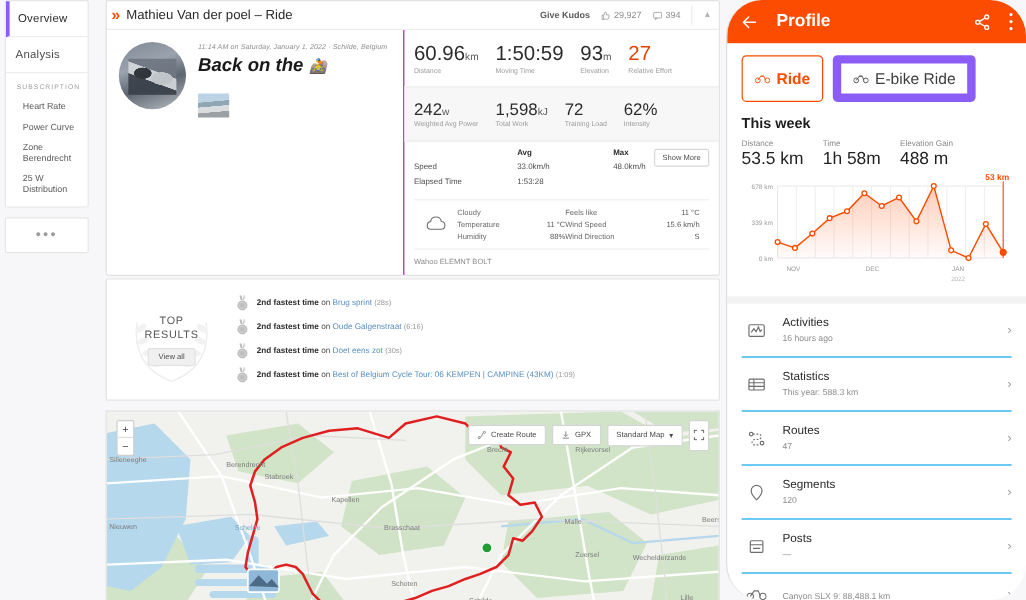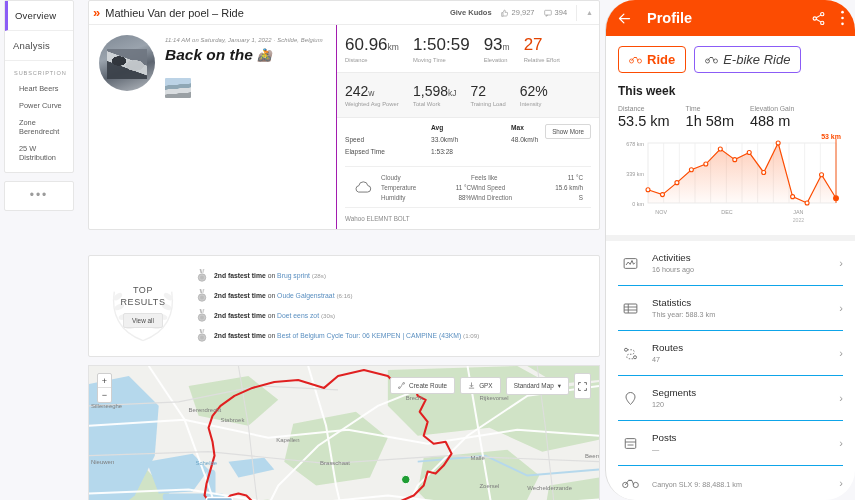--- a/index.html
+++ b/index.html
@@ -112,21 +112,21 @@
   .weather {
     display: flex; gap: 8px; padding: 7px 8px 6px 8px;
     border-top: 1px solid #efefef; border-bottom: 1px solid #efefef; margin: 4px 8px 0 8px;
   }
   .cloud-icon { width: 20px; flex: 0 0 20px; padding-top: 6px; }
   .wx-grid { flex: 1; display: grid; grid-template-columns: 62px 28px 1fr 44px; font-size: 6.3px; color: #6a6a6a; row-gap: 3px; }
   .wx-grid .r { text-align: right; color: #5a5a5a; }
   .device { font-size: 6.3px; color: #8a8a8a; padding: 7px 8px 7px 8px; }
 
   
-  .results-card { margin-top: 25px; display: flex; align-items: center; padding: 10px 0 10px 0; justify-content: center; }
+  .results-card { margin-top: 2px; display: flex; align-items: center; padding: 10px 0 10px 0; justify-content: center; }
   .laurel {
     width: 108px; flex: 0 0 108px; text-align: center; position: relative;
   }
   .laurel-bg {
     position: absolute; left: 50%; top: 50%; transform: translate(-50%,-50%);
     width: 86px; height: 76px; opacity: .30;
   }
   .laurel-txt { font-size: 9px; color: #555; letter-spacing: .6px; line-height: 12px; position: relative; }
   .viewall {
     display: inline-block; margin-top: 5px; font-size: 6.4px; color: #4c4c4c;
@@ -170,21 +170,21 @@
     padding: 0 10px; gap: 14px; color: #fff;
   }
   .ph-title { font-size: 14.5px; font-weight: bold; flex: 1; }
   .ph-body { padding: 10px 12px 0 12px; }
   .seg-row { display: flex; gap: 8px; }
   .seg {
     display: flex; align-items: center; gap: 5px; border-radius: 4px;
     padding: 5px 10px; font-size: 13px;
   }
   .seg.on { border: 1.3px solid #fc4c02; color: #fc4c02; font-weight: bold; }
-  .seg.off { border: 1px solid #8b5cf6; color: #3d3d3d; font-style: italic; }
+  .seg.off { border: 7px solid #8b5cf6; color: #3d3d3d; }
   .wk-title { font-size: 12px; font-weight: bold; color: #1e1e1e; margin: 11px 0 7px; }
   .wk-stats { display: flex; gap: 0; }
   .wk { padding-right: 16px; }
   .wk-lab { font-size: 6.8px; color: #8a8a8a; }
   .wk-val { font-size: 14.5px; color: #222; margin-top: 1px; }
 
   .chart-wrap { position: relative; height: 96px; margin-top: 6px; }
   .chart-badge {
     position: absolute; right: 2px; top: -2px; font-size: 7px;
     color: #fc4c02; font-weight: bold;
@@ -212,21 +212,21 @@
 
     <div class="sidebar">
       <div class="side-card">
         <div class="side-nav-item active">
           <span>Overview</span>
         </div>
         <div class="side-nav-item">
           <span>Analysis</span>
         </div>
         <div class="side-sub-title">SUBSCRIPTION</div>
-        <div class="side-sub-item">Heart Beers</div>
+        <div class="side-sub-item">Heart Rate</div>
         <div class="side-sub-item">Power Curve</div>
         <div class="side-sub-item">Zone Berendrecht</div>
         <div class="side-sub-item">25 W Distribution</div>
         <div style="height:6px"></div>
       </div>
       <div class="side-card">
         <div class="side-more">•••</div>
       </div>
     </div>
 

